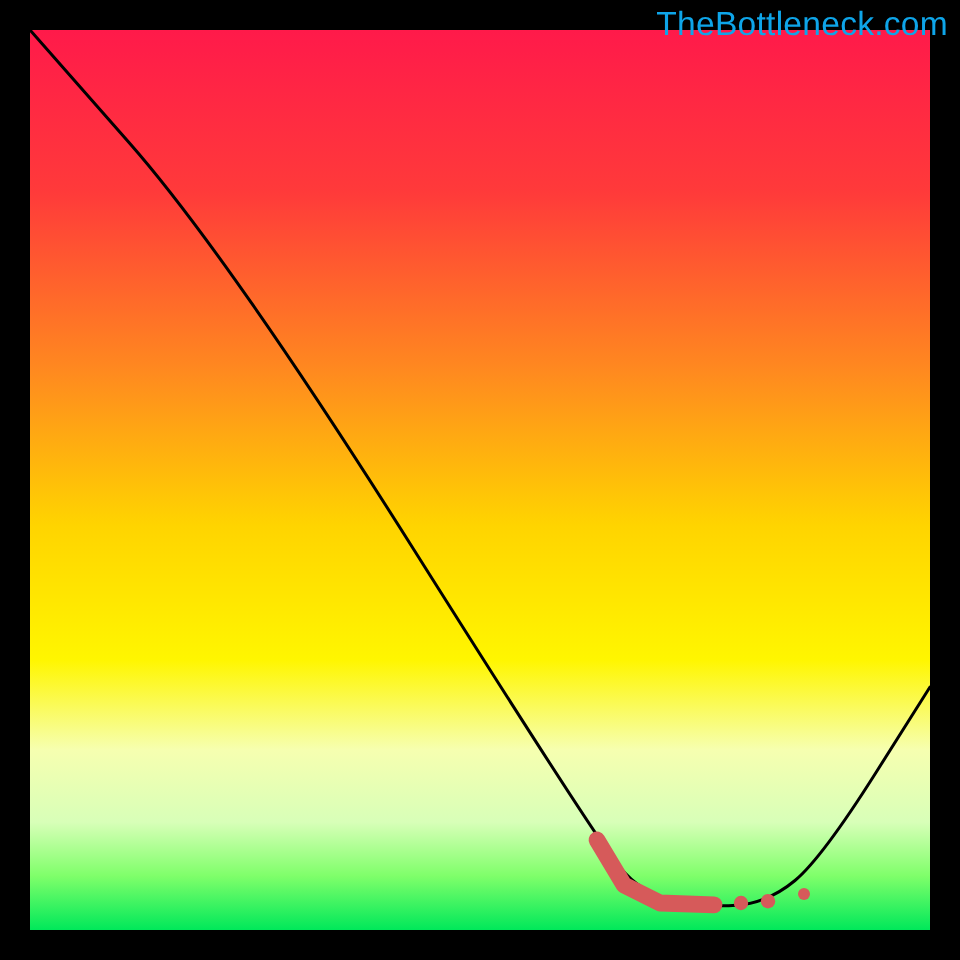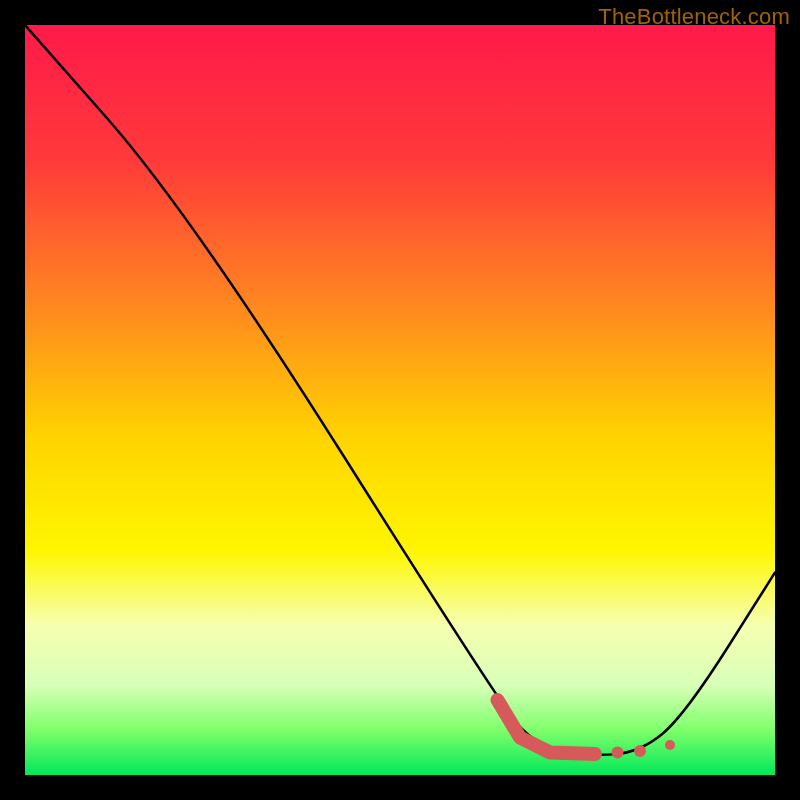--- a/index.html
+++ b/index.html
@@ -8,22 +8,22 @@
     background: #000;
     width: 800px;
     height: 800px;
     position: relative;
     font-family: Arial, Helvetica, sans-serif;
   }
   .watermark {
     position: absolute;
     top: 4px;
     right: 10px;
-    color: #a16207;
-    font-size: 22px;
+    color: #0ea5e9;
+    font-size: 28px;
     font-weight: 500;
     z-index: 10;
     letter-spacing: 0.2px;
   }
   .frame {
     position: absolute;
     top: 25px;
     left: 25px;
     width: 750px;
     height: 750px;

